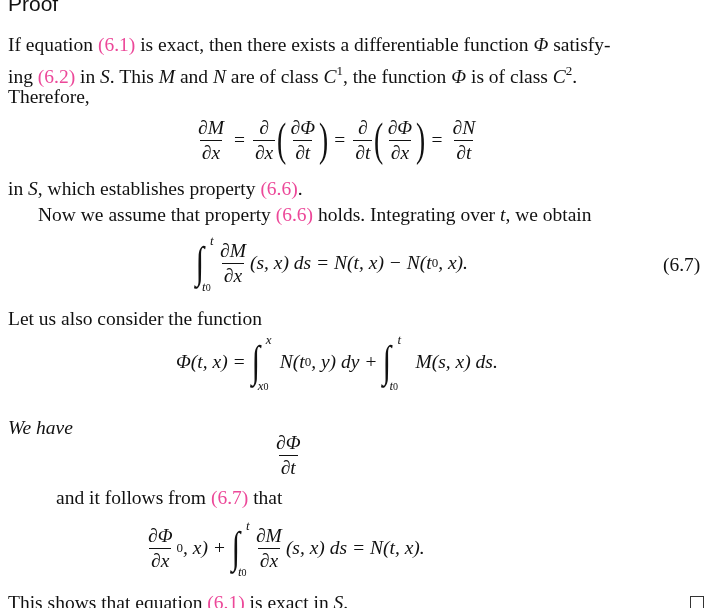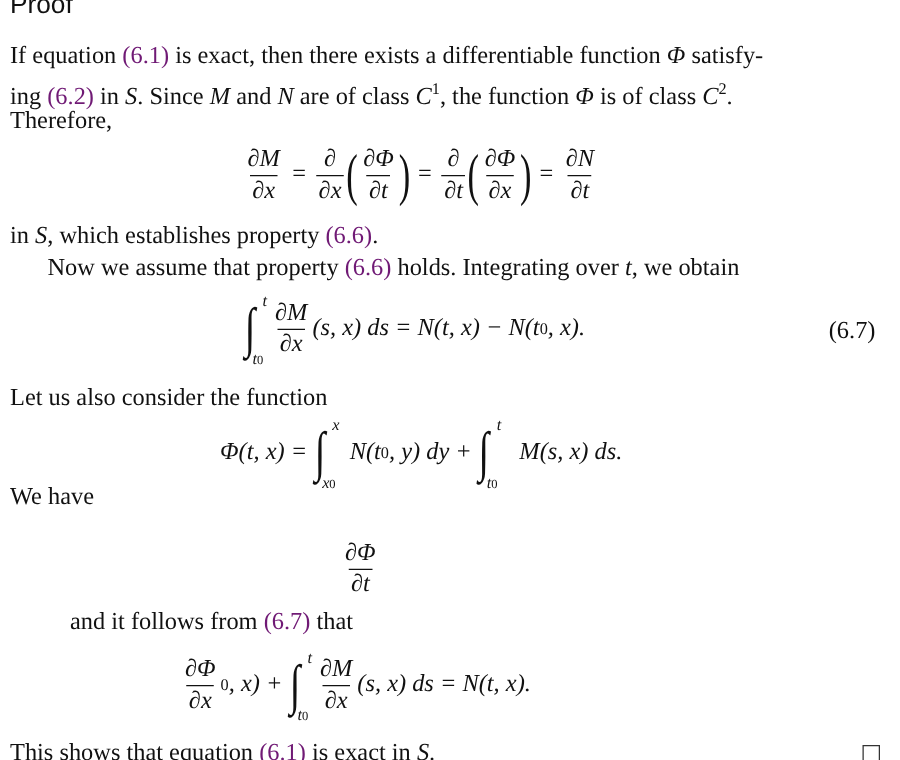--- a/index.html
+++ b/index.html
@@ -1,21 +1,21 @@
 <!DOCTYPE html>
 <html><head>
 <meta charset="utf-8">
 <style>
   html, body { margin:0; padding:0; background:#ffffff; }
   body { width:720px; height:608px; overflow:hidden; position:relative;
          font-family:"Liberation Serif","DejaVu Serif",serif; color:#111; }
   .abs { position:absolute; white-space:nowrap; }
   .title { font-family:"Liberation Sans","DejaVu Sans",sans-serif; font-size:21px; left:8px; top:-8px; color:#111; }
   .p { font-size:19.5px; line-height:24px; }
-  .ref { color:#701a75; }
+  .ref { color:#ec4899; }
   i.m { font-style:italic; }
   .eq { font-size:19.5px; display:flex; align-items:center; }
   .frac { display:inline-flex; flex-direction:column; align-items:center; margin:0 2px; vertical-align:middle; }
   .frac .num { padding:0 2px 1px; line-height:22px; }
   .frac .den { padding:1px 2px 0; line-height:22px; border-top:1.2px solid #111; }
   .paren { font-size:46px; font-weight:200; line-height:46px; transform:scaleX(0.6); display:inline-block; margin:0 -3px; }
   .op { margin:0 6px; }
   .int { display:inline-flex; align-items:center; position:relative; margin:0 2px 0 4px; }
   .int .sym { font-size:44px; font-style:italic; line-height:44px; transform:scaleX(0.7); display:inline-block; }
   .int .up { font-size:13px; font-style:italic; position:absolute; left:16px; top:-8px; }
@@ -27,21 +27,21 @@
 </style>
 </head>
 <body>
 
 <div class="abs title">Proof</div>
 
 <div class="abs p" style="left:8px;top:33px;">
   <span>If equation </span><span class="ref">(6.1)</span><span> is exact, then there exists a differentiable function </span><i class="m">Φ</i><span> satisfy-</span>
 </div>
 <div class="abs p" style="left:8px;top:59px;">
-  <span>ing </span><span class="ref">(6.2)</span><span> in </span><i class="m">S</i><span>. Since </span><i class="m">M</i><span> and </span><i class="m">N</i><span> are of class </span><i class="m">C</i><span class="sup">1</span><span>, the function </span><i class="m">Φ</i><span> is of class </span><i class="m">C</i><span class="sup">2</span><span>.</span>
+  <span>ing </span><span class="ref">(6.2)</span><span> in </span><i class="m">S</i><span>. This </span><i class="m">M</i><span> and </span><i class="m">N</i><span> are of class </span><i class="m">C</i><span class="sup">1</span><span>, the function </span><i class="m">Φ</i><span> is of class </span><i class="m">C</i><span class="sup">2</span><span>.</span>
 </div>
 <div class="abs p" style="left:8px;top:85px;">Therefore,</div>
 
 <div class="abs eq" style="left:194px;top:110px;height:60px;">
   <span class="frac">
       <i class="num">∂M</i>
       <i class="den">∂x</i>
     </span>
   <span class="op">=</span>
   <span class="frac">
@@ -109,21 +109,21 @@
     <span class="sub">0</span>
     <i>, y) dy +</i>
   <span class="int">
       <span class="sym">∫</span>
       <span class="up">t</span>
       <span class="lo"><span>t</span><span style="font-size:10px;font-style:normal;">0</span></span>
     </span>
   <i style="margin-left:20px;">M(s, x) ds.</i>
 </div>
 
-<div class="abs p" style="left:8px;top:386px;">We have</div>
+<div class="abs p" style="left:8px;top:416px;font-style:italic;">We have</div>
 
 <div class="abs eq" style="left:272px;top:426px;height:58px;">
   <span class="frac">
       <i class="num">∂Φ</i>
       <i class="den">∂t</i>
     </span>
 </div>
 
 <div class="abs p" style="left:8px;top:486px;margin-left:48px;">
   <span>and it follows from </span><span class="ref">(6.7)</span><span> that</span>

